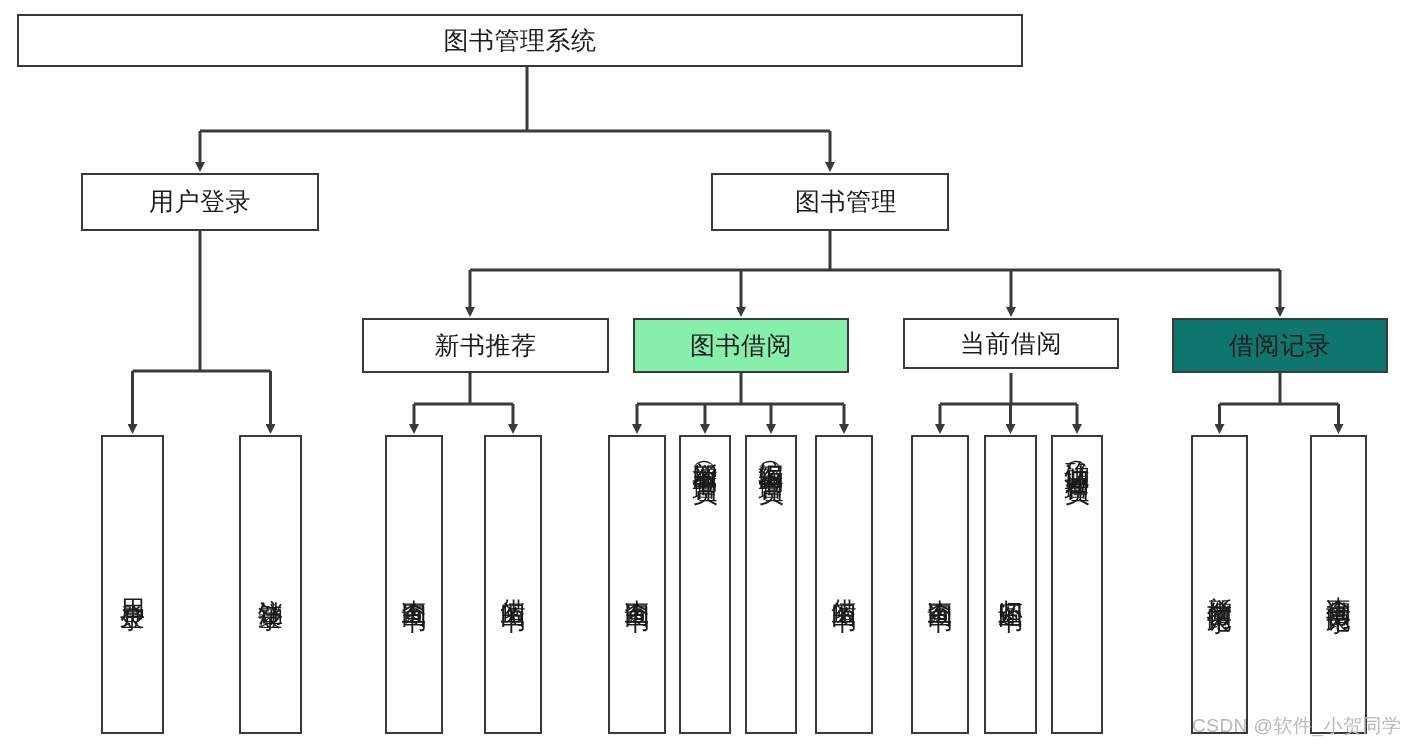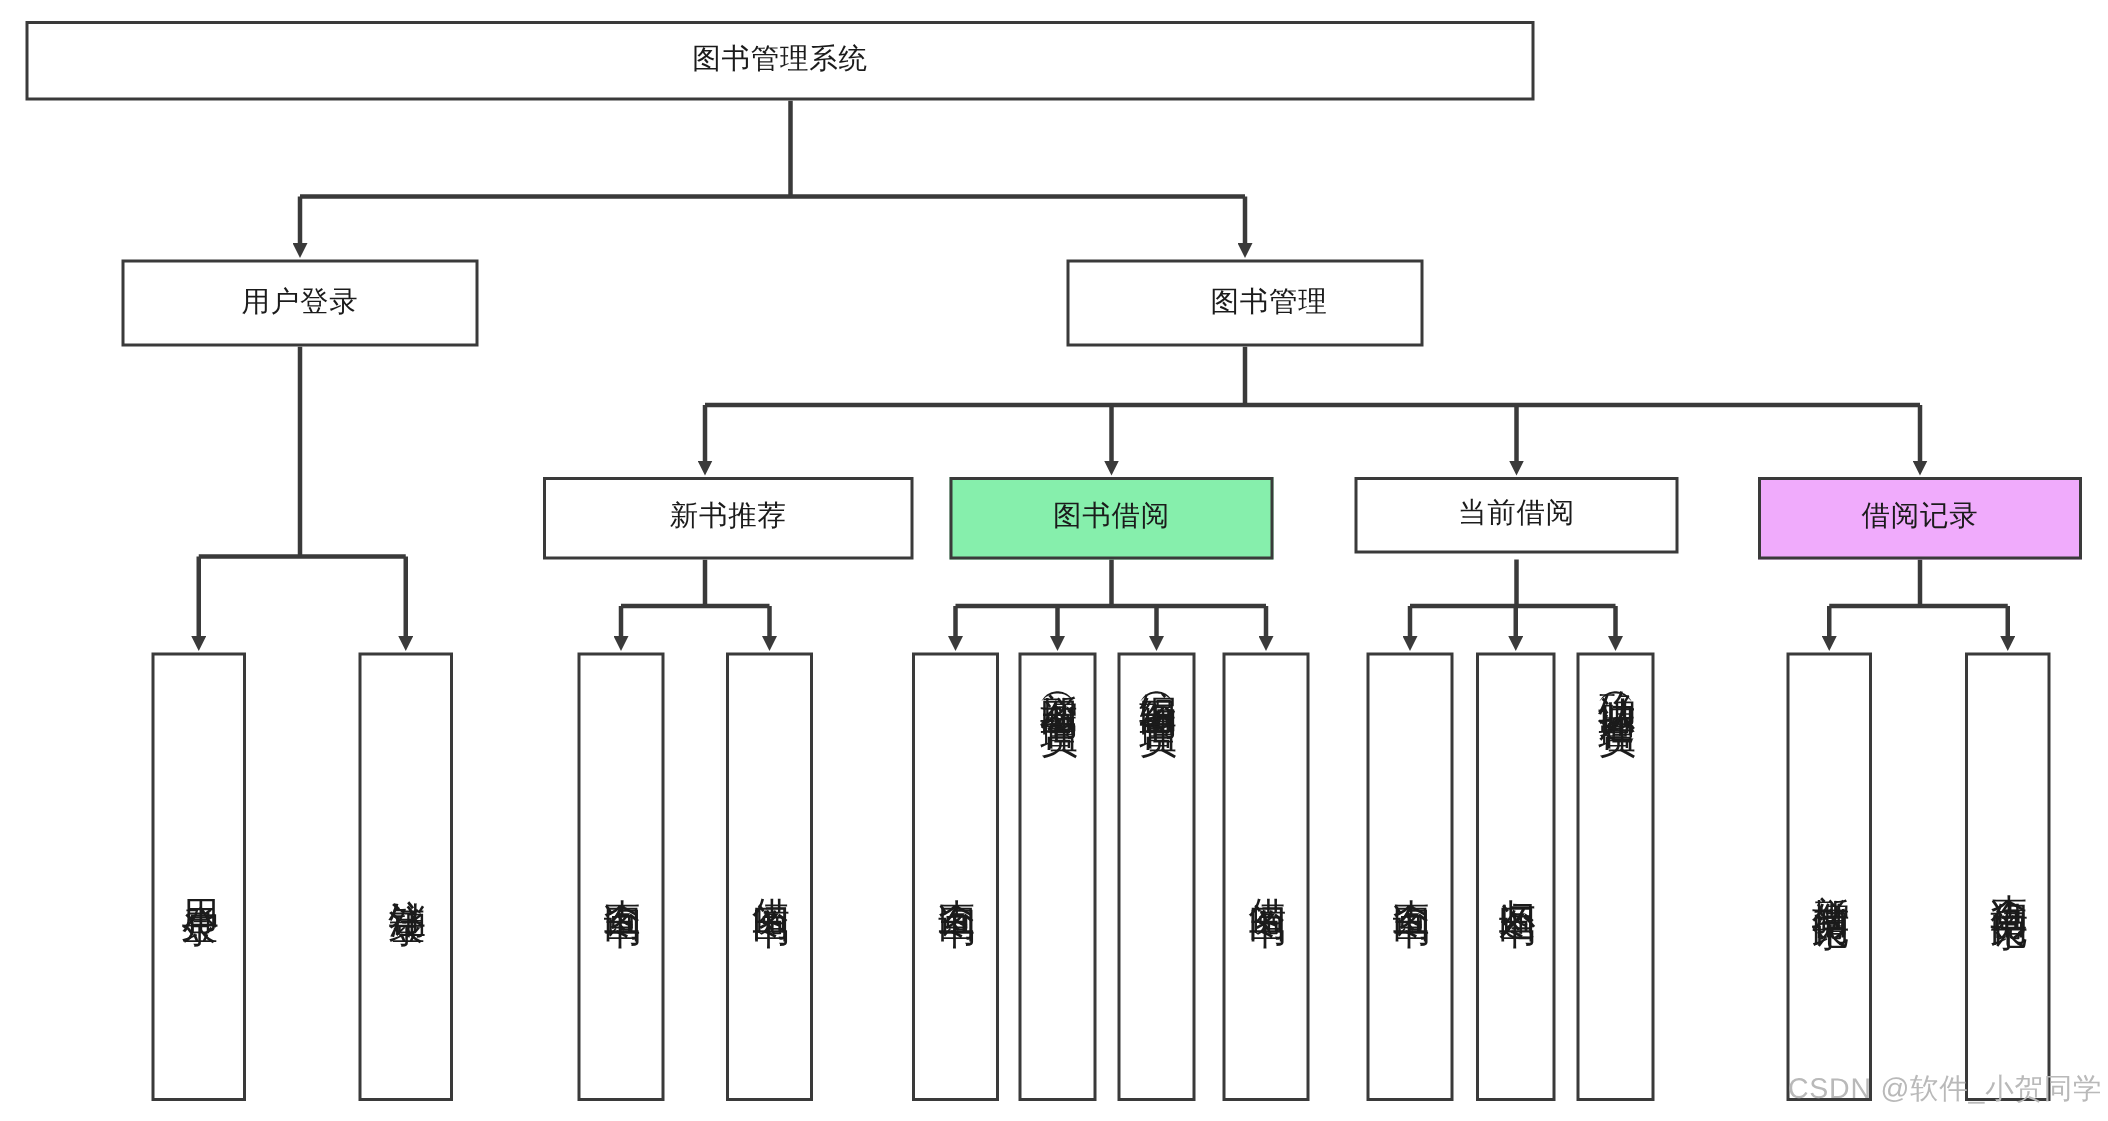--- a/index.html
+++ b/index.html
@@ -30,21 +30,21 @@
     position: absolute;
     box-sizing: border-box;
     background: #ffffff;
     border: 2.5px solid #3a3a3a;
     display: flex;
     align-items: center;
     justify-content: center;
     overflow: hidden;
   }
   .node-label-h {
-    font-size: 19px;
+    font-size: 25px;
     color: #1b1b1b;
     line-height: 1.1;
     letter-spacing: 0.5px;
     white-space: nowrap;
   }
   .node-label-v {
     writing-mode: vertical-rl;
     text-orientation: upright;
     font-size: 25px;
     color: #1b1b1b;
@@ -130,21 +130,21 @@
       </div>
       <div class="node-box" style="left: 362px; top: 318px; width: 247px; height: 55px; border-color: rgb(58, 58, 58); background: rgb(255, 255, 255);">
         <span class="node-label-h" style="color: rgb(27, 27, 27);">新书推荐</span>
       </div>
       <div class="node-box" style="left: 633px; top: 318px; width: 216px; height: 55px; border-color: rgb(58, 58, 58); background: #86efac;">
         <span class="node-label-h" style="color: rgb(27, 27, 27);">图书借阅</span>
       </div>
       <div class="node-box" style="left: 903px; top: 318px; width: 216px; height: 51px; border-color: rgb(58, 58, 58); background: rgb(255, 255, 255);">
         <span class="node-label-h" style="color: rgb(27, 27, 27);">当前借阅</span>
       </div>
-      <div class="node-box" style="left: 1172px; top: 318px; width: 216px; height: 55px; border-color: rgb(58, 58, 58); background: #f0abfc;">
+      <div class="node-box" style="left: 1172px; top: 318px; width: 216px; height: 55px; border-color: rgb(58, 58, 58); background: #0f766e;">
         <span class="node-label-h" style="color: rgb(27, 27, 27);">借阅记录</span>
       </div>
       <div class="node-box leaf-box centered" style="left: 101px; top: 435px; width: 63px; height: 299px; border-color: rgb(58, 58, 58); background: rgb(255, 255, 255);">
         <span class="node-label-v" style="color: rgb(27, 27, 27);">用户登录</span>
       </div>
       <div class="node-box leaf-box centered" style="left: 239px; top: 435px; width: 63px; height: 299px; border-color: rgb(58, 58, 58); background: rgb(255, 255, 255);">
         <span class="node-label-v" style="color: rgb(27, 27, 27);">注销登录</span>
       </div>
       <div class="node-box leaf-box centered" style="left: 385px; top: 435px; width: 58px; height: 299px; border-color: rgb(58, 58, 58); background: rgb(255, 255, 255);">
         <span class="node-label-v" style="color: rgb(27, 27, 27);">查询图书</span>

